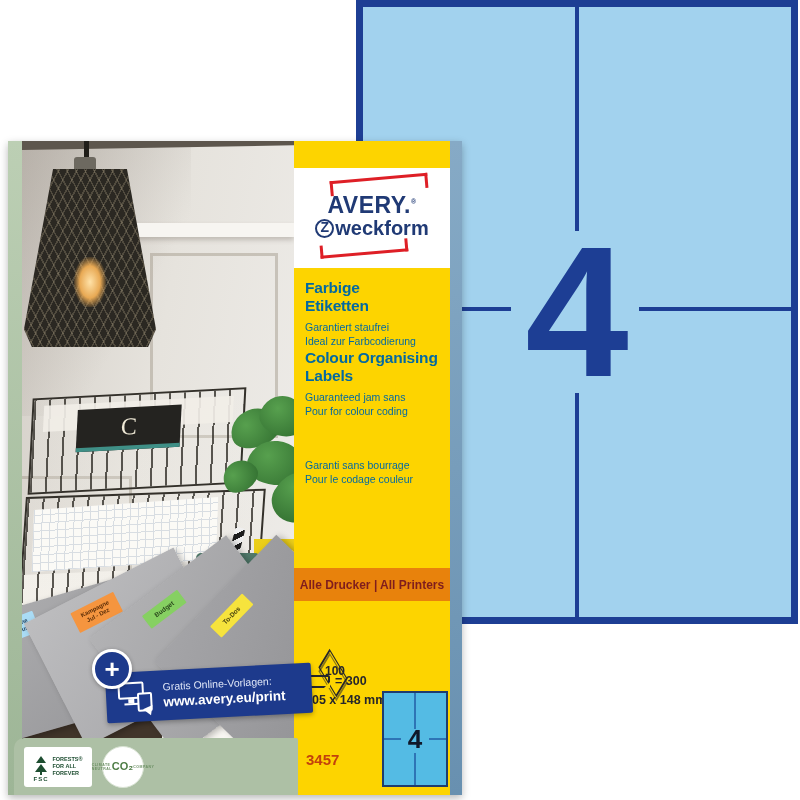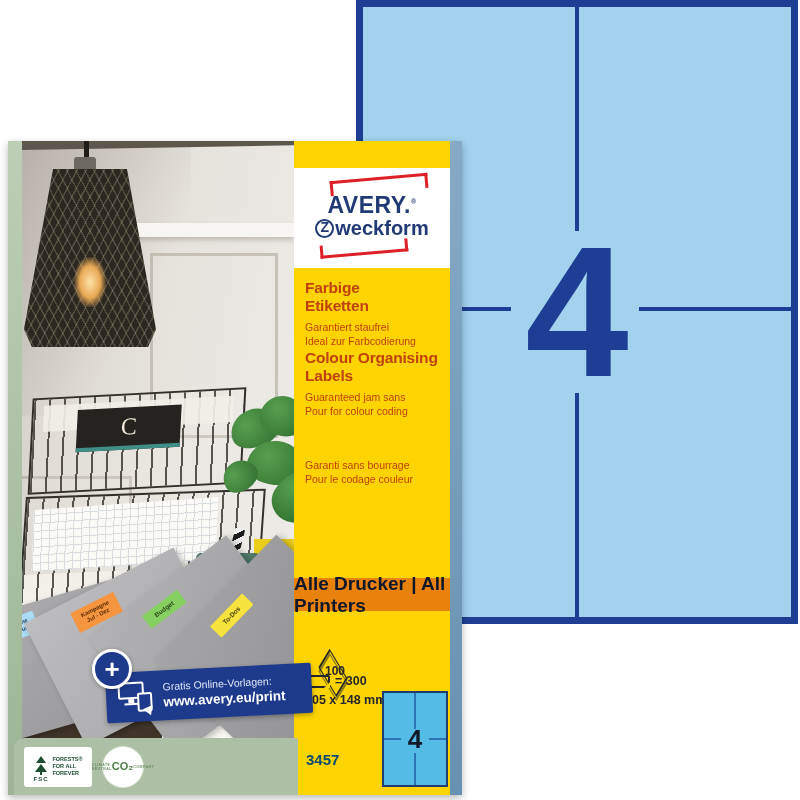--- a/index.html
+++ b/index.html
@@ -147,47 +147,47 @@
     display:flex; flex-direction:column; align-items:center; }
   .rbracket-top { width:98px; height:15px; border:3px solid #de1f26; border-bottom:none;
     transform:rotate(-5deg); margin-top:9px; margin-left:14px; }
   .rbracket-bot { width:88px; height:13px; border:3px solid #de1f26; border-top:none;
     transform:rotate(-5deg); margin-top:3px; margin-right:16px; }
   .brand1 { font-size:23px; font-weight:bold; color:#203a75; letter-spacing:.5px; line-height:1.05; margin-top:1px; }
   .brand1 sup { font-size:7px; }
   .brand2 { font-size:20px; font-weight:bold; color:#203a75; line-height:1.1; display:flex; align-items:center; }
   .circ-z { width:19px; height:19px; border:2.5px solid #203a75; border-radius:50%; display:inline-flex;
     align-items:center; justify-content:center; font-size:14px; margin-right:1px; flex:none; }
-  .sec { position:absolute; left:11px; right:4px; color:#c2410c; }
+  .sec { position:absolute; left:11px; right:4px; color:#0369a1; }
   .sec-1 { top:138px; } .sec-2 { top:208px; } .sec-3 { top:313px; }
   .sec-h { font-size:15.5px; font-weight:bold; line-height:1.18; letter-spacing:-.2px; }
   .sec-s { font-size:10.5px; line-height:1.35; margin-top:4px; }
-  .printers-bar { position:absolute; top:437px; left:0; right:0; height:33px; background:#e8820c;
-    color:#0f172a; font-size:19px; font-weight:bold; display:flex; align-items:center; justify-content:center; }
+  .printers-bar { position:absolute; top:427px; left:0; right:0; height:33px; background:#e8820c;
+    color:#7f1d1d; font-size:12px; font-weight:bold; display:flex; align-items:center; justify-content:center; }
   .stack-icon { position:absolute; top:511px; left:12px; width:58px; height:38px; }
   .stack-d { position:absolute; left:10px; top:4px; width:34px; height:34px; border:2.5px solid #26262b;
     transform:rotate(45deg) skew(14deg,14deg) scaleY(.62); }
   .stack-d2 { top:8px; border-color:rgba(38,38,43,.55); }
   .stack-num { position:absolute; left:0; width:58px; top:12px; text-align:center; font-size:12px; font-weight:bold; color:#26262b; }
   .eq-row { position:absolute; top:533px; left:12px; display:flex; align-items:center; gap:5px; color:#26262b; }
   .label-icon { width:24px; height:13px; border:2px solid #26262b; border-radius:2px; position:relative; }
   .label-icon::after { content:""; position:absolute; right:-2px; bottom:-2px; width:0; height:0;
     border-left:6px solid transparent; border-bottom:6px solid #fdd400; }
   .eq-text { font-size:12.5px; font-weight:bold; }
   .size-text { position:absolute; top:552px; left:11px; font-size:12.5px; font-weight:bold; color:#26262b; }
   .mini-sheet { position:absolute; top:550px; right:2px; width:66px; height:96px; background:#54bbe4;
     border:2px solid #1f3c6e; }
   .ms-line { position:absolute; background:#2e74b5; }
   .ms-v1 { left:30px; top:0; width:2px; height:36px; }
   .ms-v2 { left:30px; top:60px; width:2px; height:32px; }
   .ms-h1 { left:0; top:45px; width:17px; height:2px; }
   .ms-h2 { right:0; top:45px; width:17px; height:2px; }
   .ms-4 { position:absolute; left:0; right:0; top:33px; text-align:center; font-size:26px;
     font-weight:bold; color:#10182a; line-height:1; }
-  .sku { position:absolute; top:610px; left:12px; font-size:15px; font-weight:bold; color:#0c4a6e; }
+  .sku { position:absolute; top:610px; left:12px; font-size:15px; font-weight:bold; color:#c2410c; }
 </style>
 </head>
 <body>
 
 <div id="canvas">
 
   <div class="big-sheet">
     <div class="bs-line bs-v1"></div>
     <div class="bs-line bs-v2"></div>
     <div class="bs-line bs-h1"></div>

